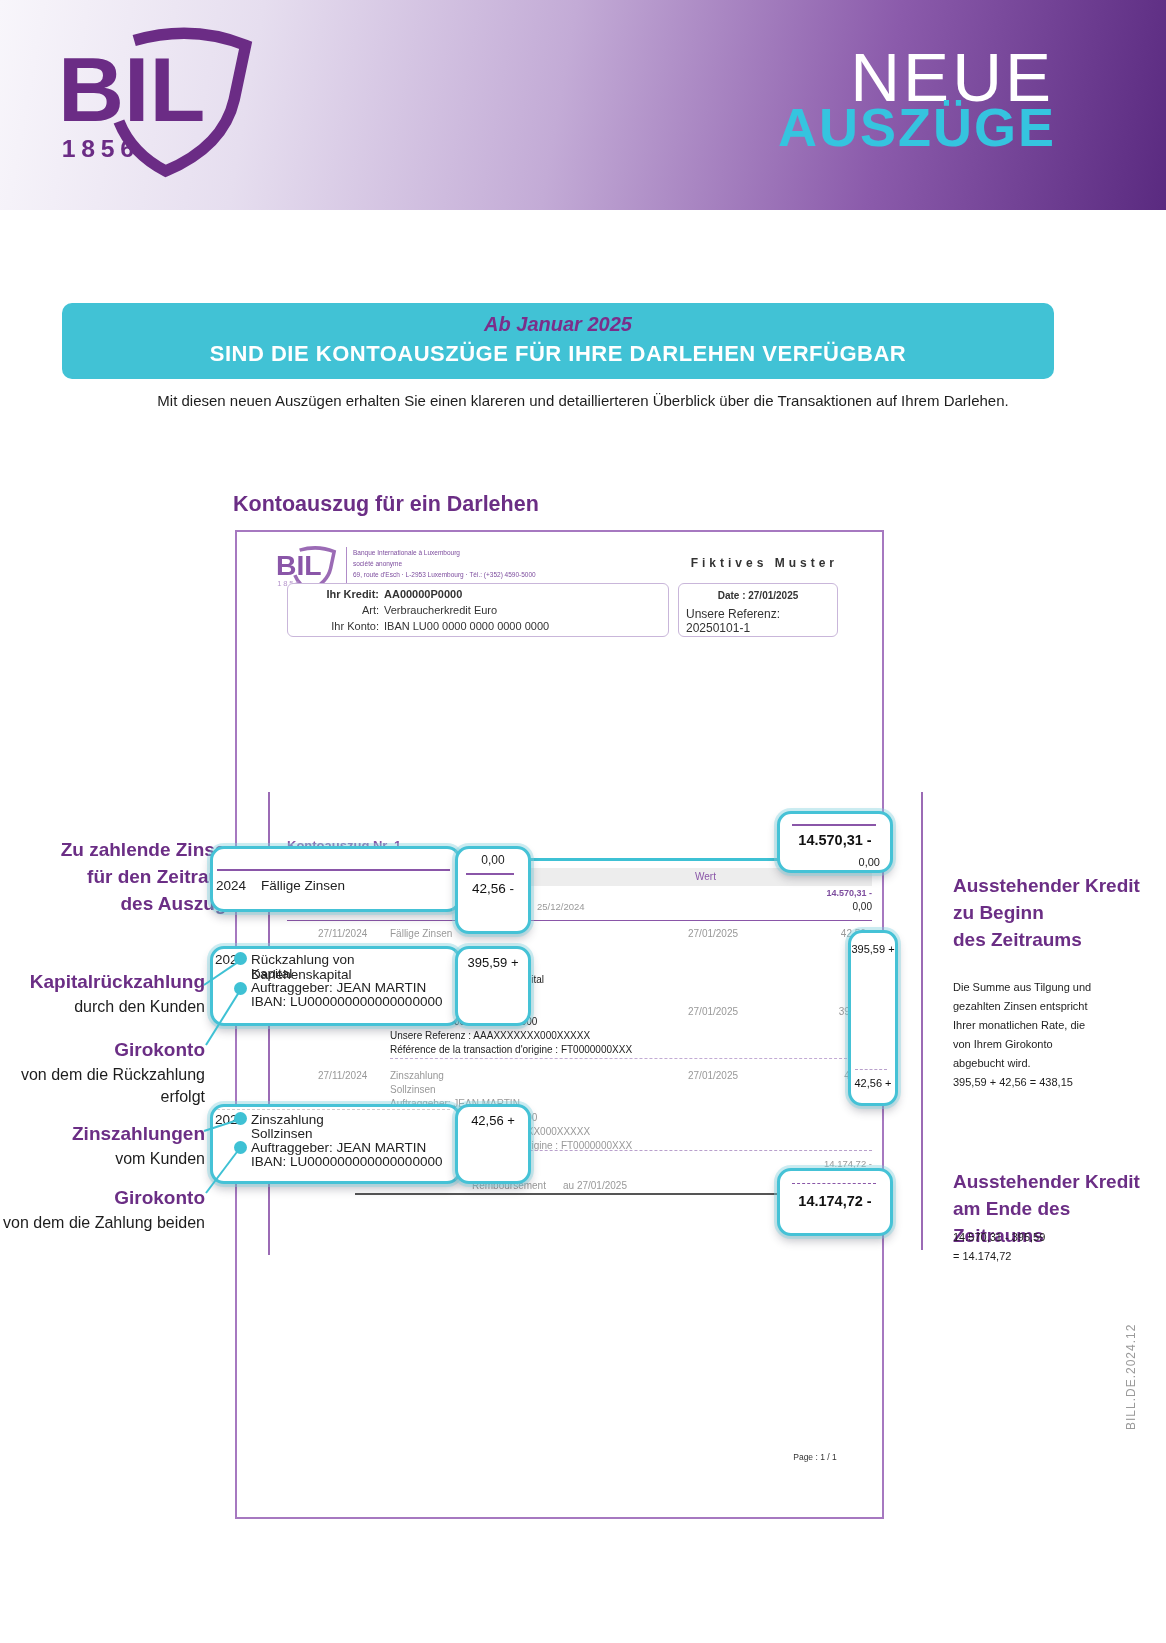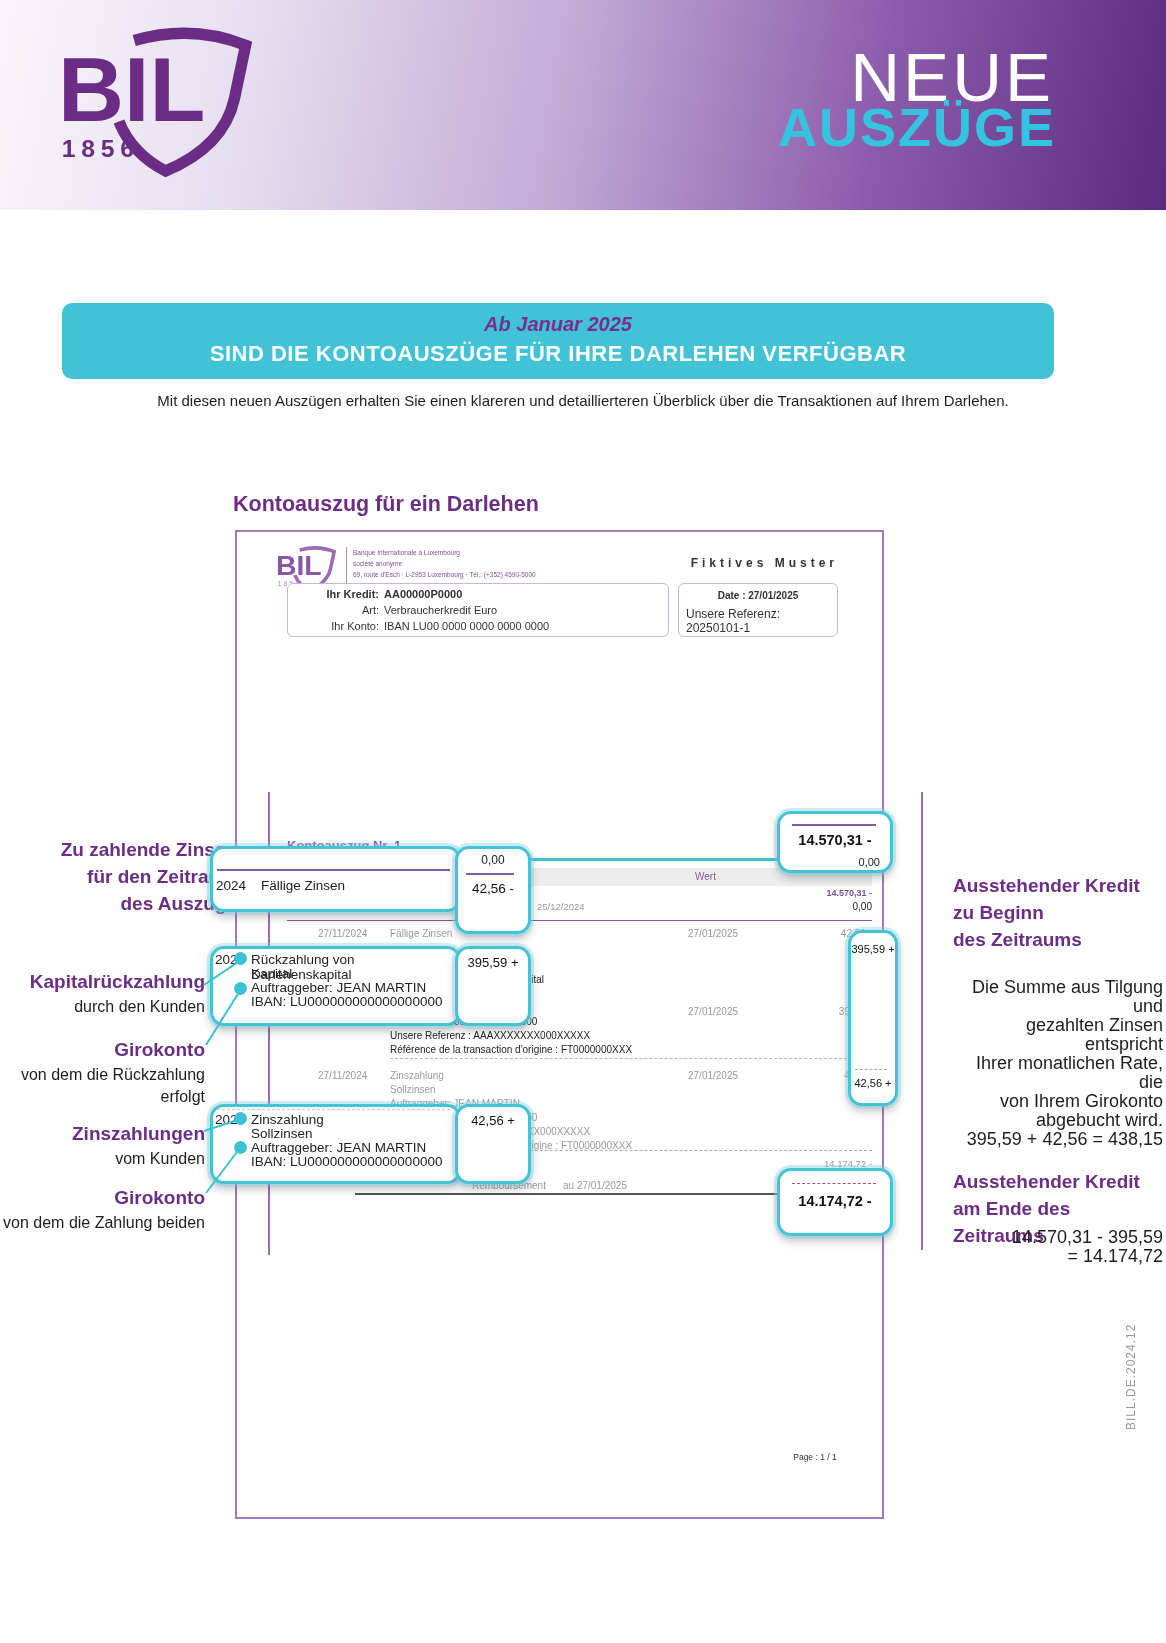--- a/index.html
+++ b/index.html
@@ -42,21 +42,21 @@
       box-shadow:0 0 0 3px rgba(130,212,226,.4),0 5px 10px rgba(40,40,60,.28);z-index:40;overflow:hidden;}
   .co-val{position:absolute;font-weight:bold;color:#111;}
   .co-hr{position:absolute;height:1.5px;background:#8a56a8;}
   .co-dash{position:absolute;border-top:1.5px dashed #b9a0cc;}
   .co-txt{position:absolute;font-size:13.5px;line-height:14.5px;color:#222;}
   
   .ann-l{position:absolute;left:0;width:205px;text-align:right;}
   .ann-r{position:absolute;left:953px;width:210px;text-align:left;}
   .ann-purple{font-size:19px;font-weight:bold;color:#6b2e85;line-height:27px;}
   .ann-black{font-size:16px;color:#1d1d1d;line-height:22px;}
-  .rtext{font-size:18px;color:#1d1d1d;line-height:19px;text-align:right;}
+  .rtext{font-size:11px;color:#1d1d1d;line-height:19px;}
   
   .vline{position:absolute;width:1.5px;background:#9b6bb5;z-index:5;}
   .lead{position:absolute;height:2px;background:#3ec1d4;transform-origin:left center;z-index:50;}
   .dot{position:absolute;width:13px;height:13px;border-radius:50%;background:#3ec1d4;z-index:55;}
   .foot-code{position:absolute;left:1124px;top:1430px;width:170px;font-size:12px;color:#9a9a9a;
              transform:rotate(-90deg);transform-origin:left top;letter-spacing:1px;}
 </style>
 </head>
 <body>
 

